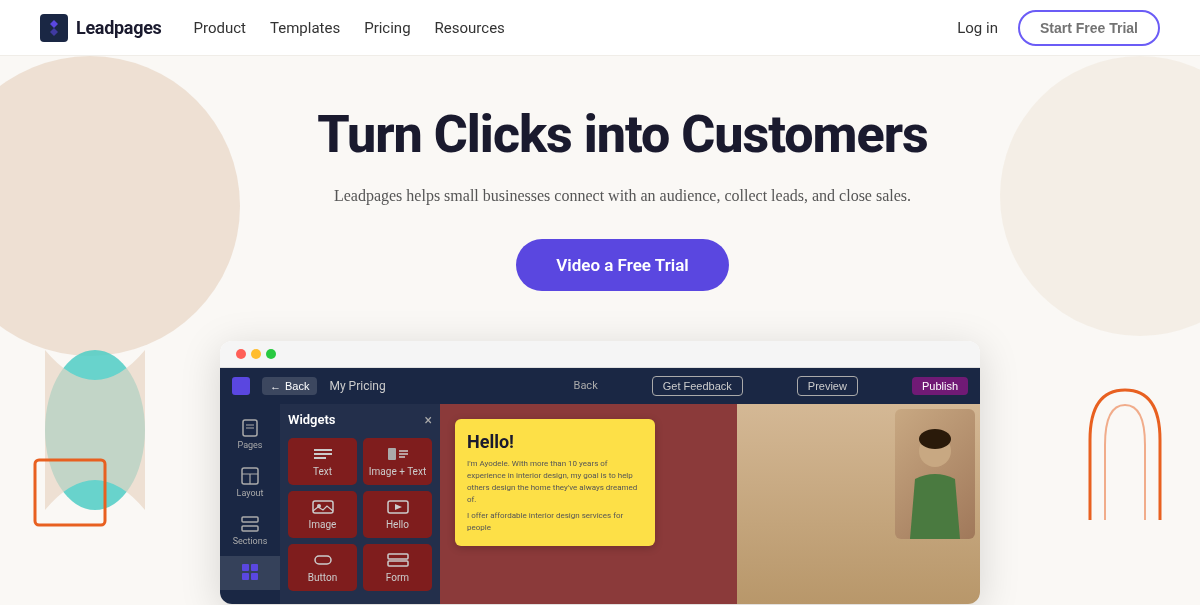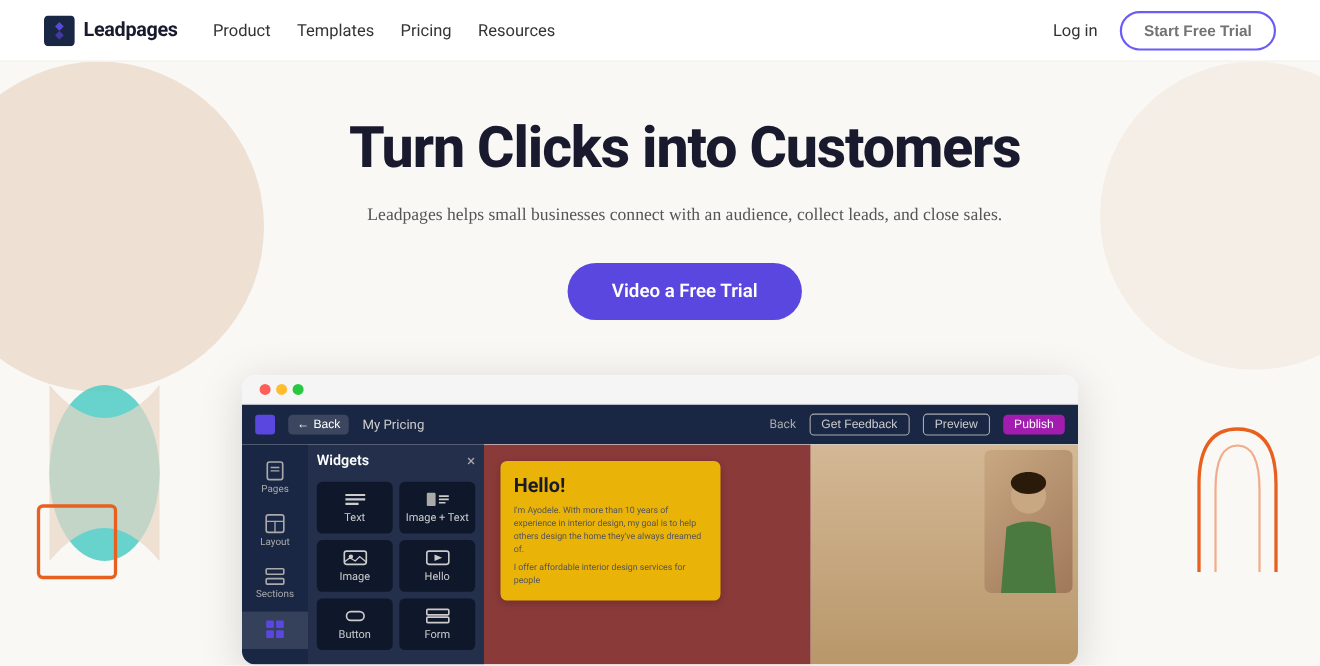--- a/index.html
+++ b/index.html
@@ -220,28 +220,29 @@
     .toolbar-saved {
       font-size: 11px;
       color: #aaa;
     }
     .toolbar-btn {
       font-size: 11px;
       padding: 3px 10px;
       border-radius: 4px;
       border: none;
       cursor: pointer;
+      margin-left: 42px;
     }
     .toolbar-btn-outline {
       background: transparent;
       border: 1px solid #aaa;
       color: #ccc;
     }
     .toolbar-btn-blue {
-      background: #a21caf;
+      background: #701a75;
       color: #fff;
     }
 
     .app-body {
       display: flex;
       height: 200px;
     }
 
     
     .app-sidebar {
@@ -295,21 +296,21 @@
       color: #aaa;
       font-size: 14px;
       cursor: pointer;
     }
     .widget-grid {
       display: grid;
       grid-template-columns: 1fr 1fr;
       gap: 6px;
     }
     .widget-item {
-      background: #0f172a;
+      background: #7f1d1d;
       border-radius: 5px;
       padding: 8px 0;
       display: flex;
       flex-direction: column;
       align-items: center;
       cursor: pointer;
     }
     .widget-icon {
       width: 24px;
       height: 16px;
@@ -344,21 +345,21 @@
       top: 0; right: 0;
       width: 45%;
       height: 100%;
       background: #ccc;
     }
     .canvas-card {
       position: absolute;
       top: 15px;
       left: 15px;
       width: 200px;
-      background: #eab308;
+      background: #fde047;
       border-radius: 6px;
       padding: 12px;
       box-shadow: 0 2px 8px rgba(0,0,0,0.2);
     }
     .canvas-hello {
       font-size: 18px;
       font-weight: 700;
       color: #1a1a2e;
       margin-bottom: 6px;
     }

